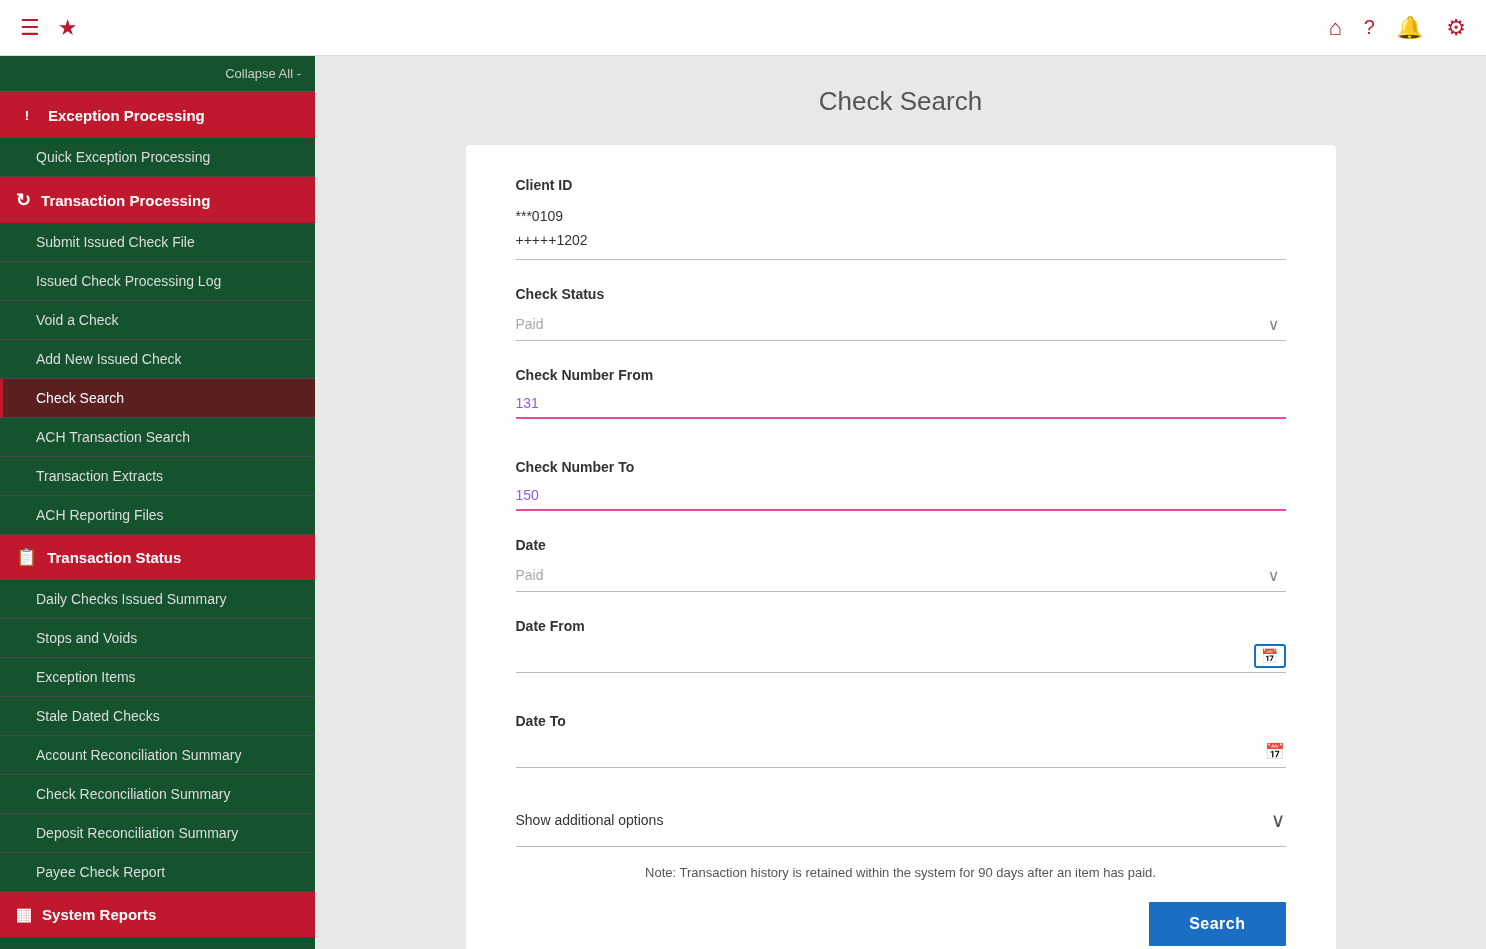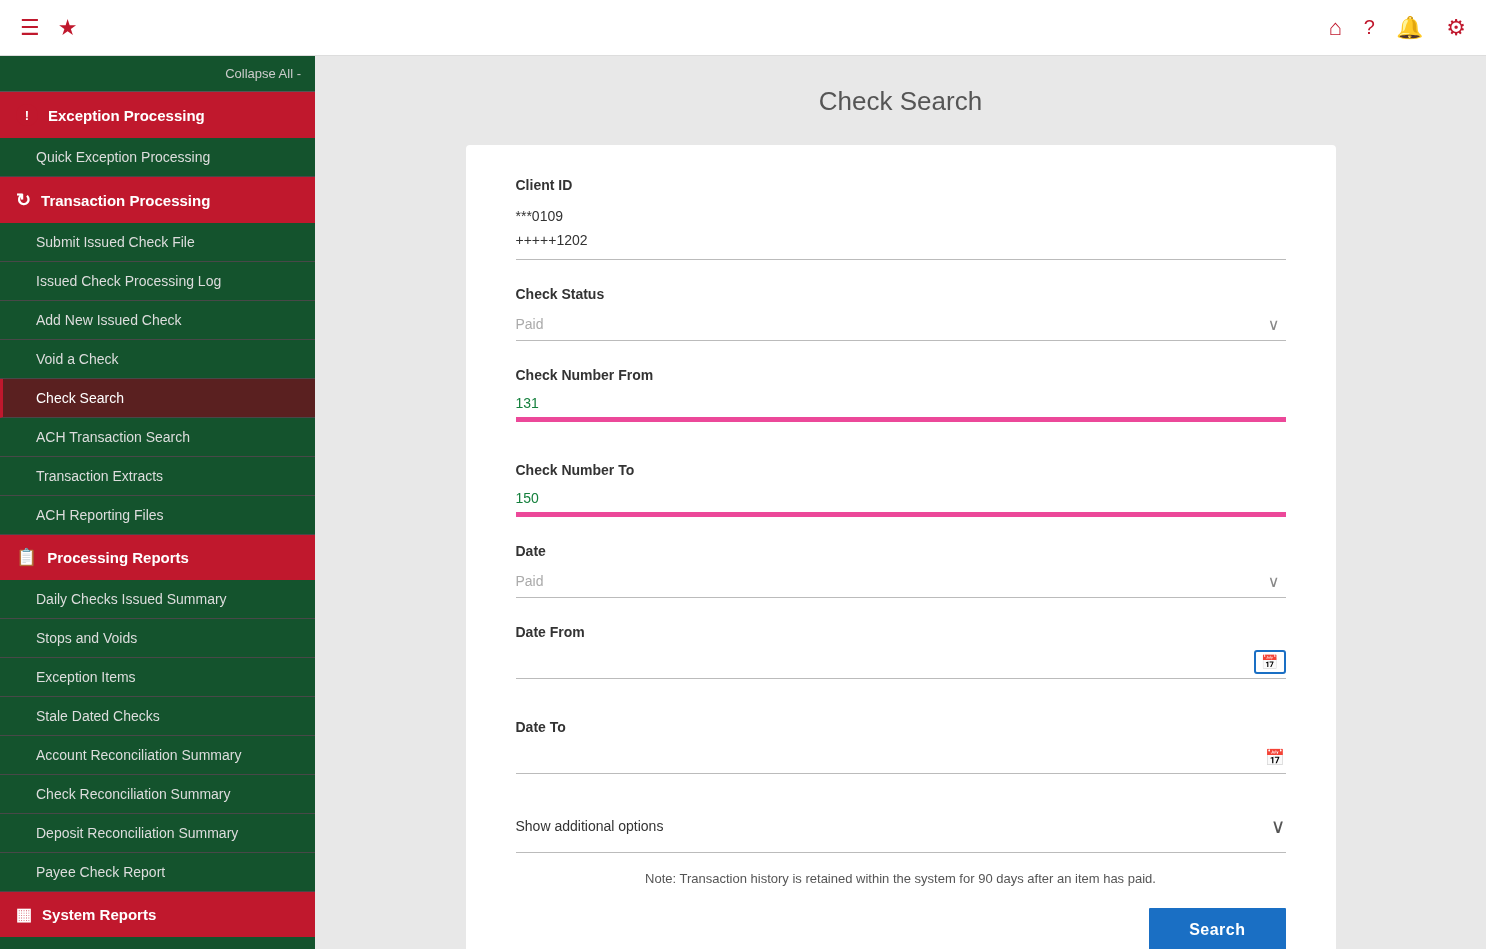--- a/index.html
+++ b/index.html
@@ -93,24 +93,24 @@
     .form-label {
       font-size: 14px;
       font-weight: bold;
       color: #333;
       margin-bottom: 6px;
       display: block;
     }
     .form-input {
       width: 100%;
       border: none;
-      border-bottom: 5px solid #ec4899;
+      border-bottom: 2px solid #ec4899;
       padding: 6px 0;
       font-size: 14px;
-      color: #15803d;
+      color: #8b5cf6;
       background: transparent;
       outline: none;
     }
 
     .client-id-list {
       border-bottom: 1px solid #bbb;
       padding: 6px 0;
     }
     .client-id-list div { font-size: 14px; color: #333; line-height: 1.7; }
 
@@ -248,41 +248,41 @@
       <span class="section-icon" style="font-size:18px;">↻</span>
       <span>Transaction Processing</span>
     </div>
     <div class="sidebar-item">
       <span>Submit Issued Check File</span>
     </div>
     <div class="sidebar-item">
       <span>Issued Check Processing Log</span>
     </div>
     <div class="sidebar-item">
+      <span>Void a Check</span>
+    </div>
+    <div class="sidebar-item">
       <span>Add New Issued Check</span>
-    </div>
-    <div class="sidebar-item">
-      <span>Void a Check</span>
     </div>
     <div class="sidebar-item active">
       <span>Check Search</span>
     </div>
     <div class="sidebar-item">
       <span>ACH Transaction Search</span>
     </div>
     <div class="sidebar-item">
       <span>Transaction Extracts</span>
     </div>
     <div class="sidebar-item">
       <span>ACH Reporting Files</span>
     </div>
 
     <div class="sidebar-section-header">
       <span class="section-icon">📋</span>
-      <span>Processing Reports</span>
+      <span>Transaction Status</span>
     </div>
     <div class="sidebar-item">
       <span>Daily Checks Issued Summary</span>
     </div>
     <div class="sidebar-item">
       <span>Stops and Voids</span>
     </div>
     <div class="sidebar-item">
       <span>Exception Items</span>
     </div>

